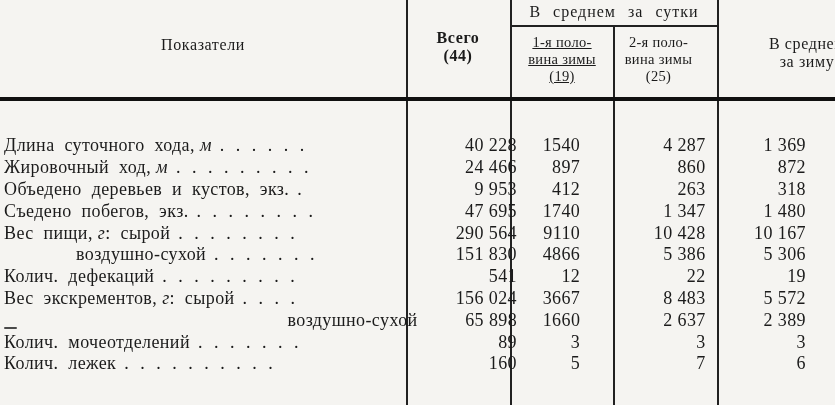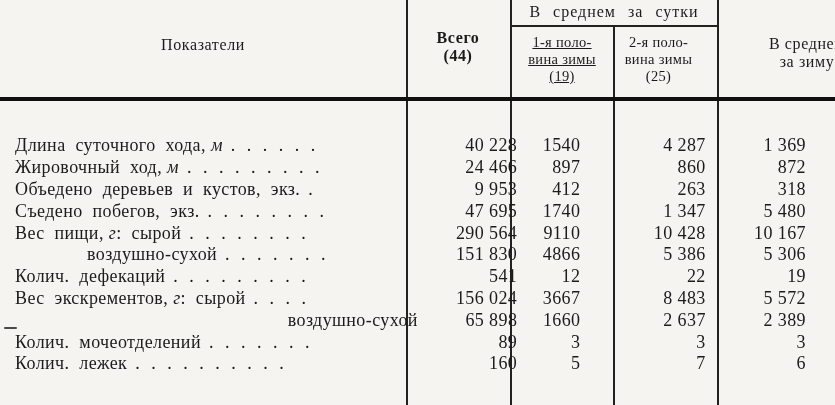--- a/index.html
+++ b/index.html
@@ -26,21 +26,21 @@
   .hdr-total{left:406px;top:29px;width:104px;font-weight:bold;}
   .hdr-daily{left:510px;top:3px;width:208px;word-spacing:7px;letter-spacing:1px;}
   .hdr-sub{font-size:14.5px;line-height:17px;letter-spacing:0.3px;}
   .hdr-half1{left:511px;top:34px;width:102px;text-decoration:underline;}
   .hdr-half2{left:614px;top:34px;width:89px;}
   .hdr-winter{left:717px;top:35px;width:118px;line-height:18px;padding-left:31px;}
   
   .tbody{position:absolute;left:0;top:135px;width:835px;}
   .trow{display:flex;height:21.8px;align-items:center;font-size:18px;}
   .cell{box-sizing:border-box;white-space:nowrap;}
-  .c-label{width:452px;padding-left:15px;letter-spacing:0.4px;word-spacing:5px;overflow:hidden;}
+  .c-label{width:452px;padding-left:4px;letter-spacing:0.4px;word-spacing:5px;overflow:hidden;}
   .c-num{text-align:right;letter-spacing:0.4px;}
   .c-total{width:108px;padding-right:8px;}
   .c-half1{width:103px;padding-right:44px;}
   .c-half2{width:104px;padding-right:17px;}
   .c-winter{width:118px;padding-right:29px;}
   .unit{font-style:italic;margin-left:5px;}
   .unit:empty,.post:empty{display:none;margin:0;}
   .dots{margin-left:8px;letter-spacing:1px;}
   .dots:empty{display:none;}
   .scan-dash{position:absolute;left:4px;top:327px;width:13px;height:2px;background:#4a4a4a;border-radius:1px;}
@@ -115,21 +115,21 @@
     <div class="cell c-num c-half2">263</div>
     <div class="cell c-num c-winter">318</div>
   </div>
       <div class="trow">
     <div class="cell c-label">
       <span class="pre">Съедено побегов, экз.</span><span class="dots">. . . . . . . .</span>
     </div>
     <div class="cell c-num c-total">47 695</div>
     <div class="cell c-num c-half1">1740</div>
     <div class="cell c-num c-half2">1 347</div>
-    <div class="cell c-num c-winter">5 480</div>
+    <div class="cell c-num c-winter">1 480</div>
   </div>
       <div class="trow">
     <div class="cell c-label">
       <span class="pre">Вес пищи,</span><span class="unit">г</span><span class="post">: сырой</span><span class="dots">. . . . . . . .</span>
     </div>
     <div class="cell c-num c-total">290 564</div>
     <div class="cell c-num c-half1">9110</div>
     <div class="cell c-num c-half2">10 428</div>
     <div class="cell c-num c-winter">10 167</div>
   </div>

